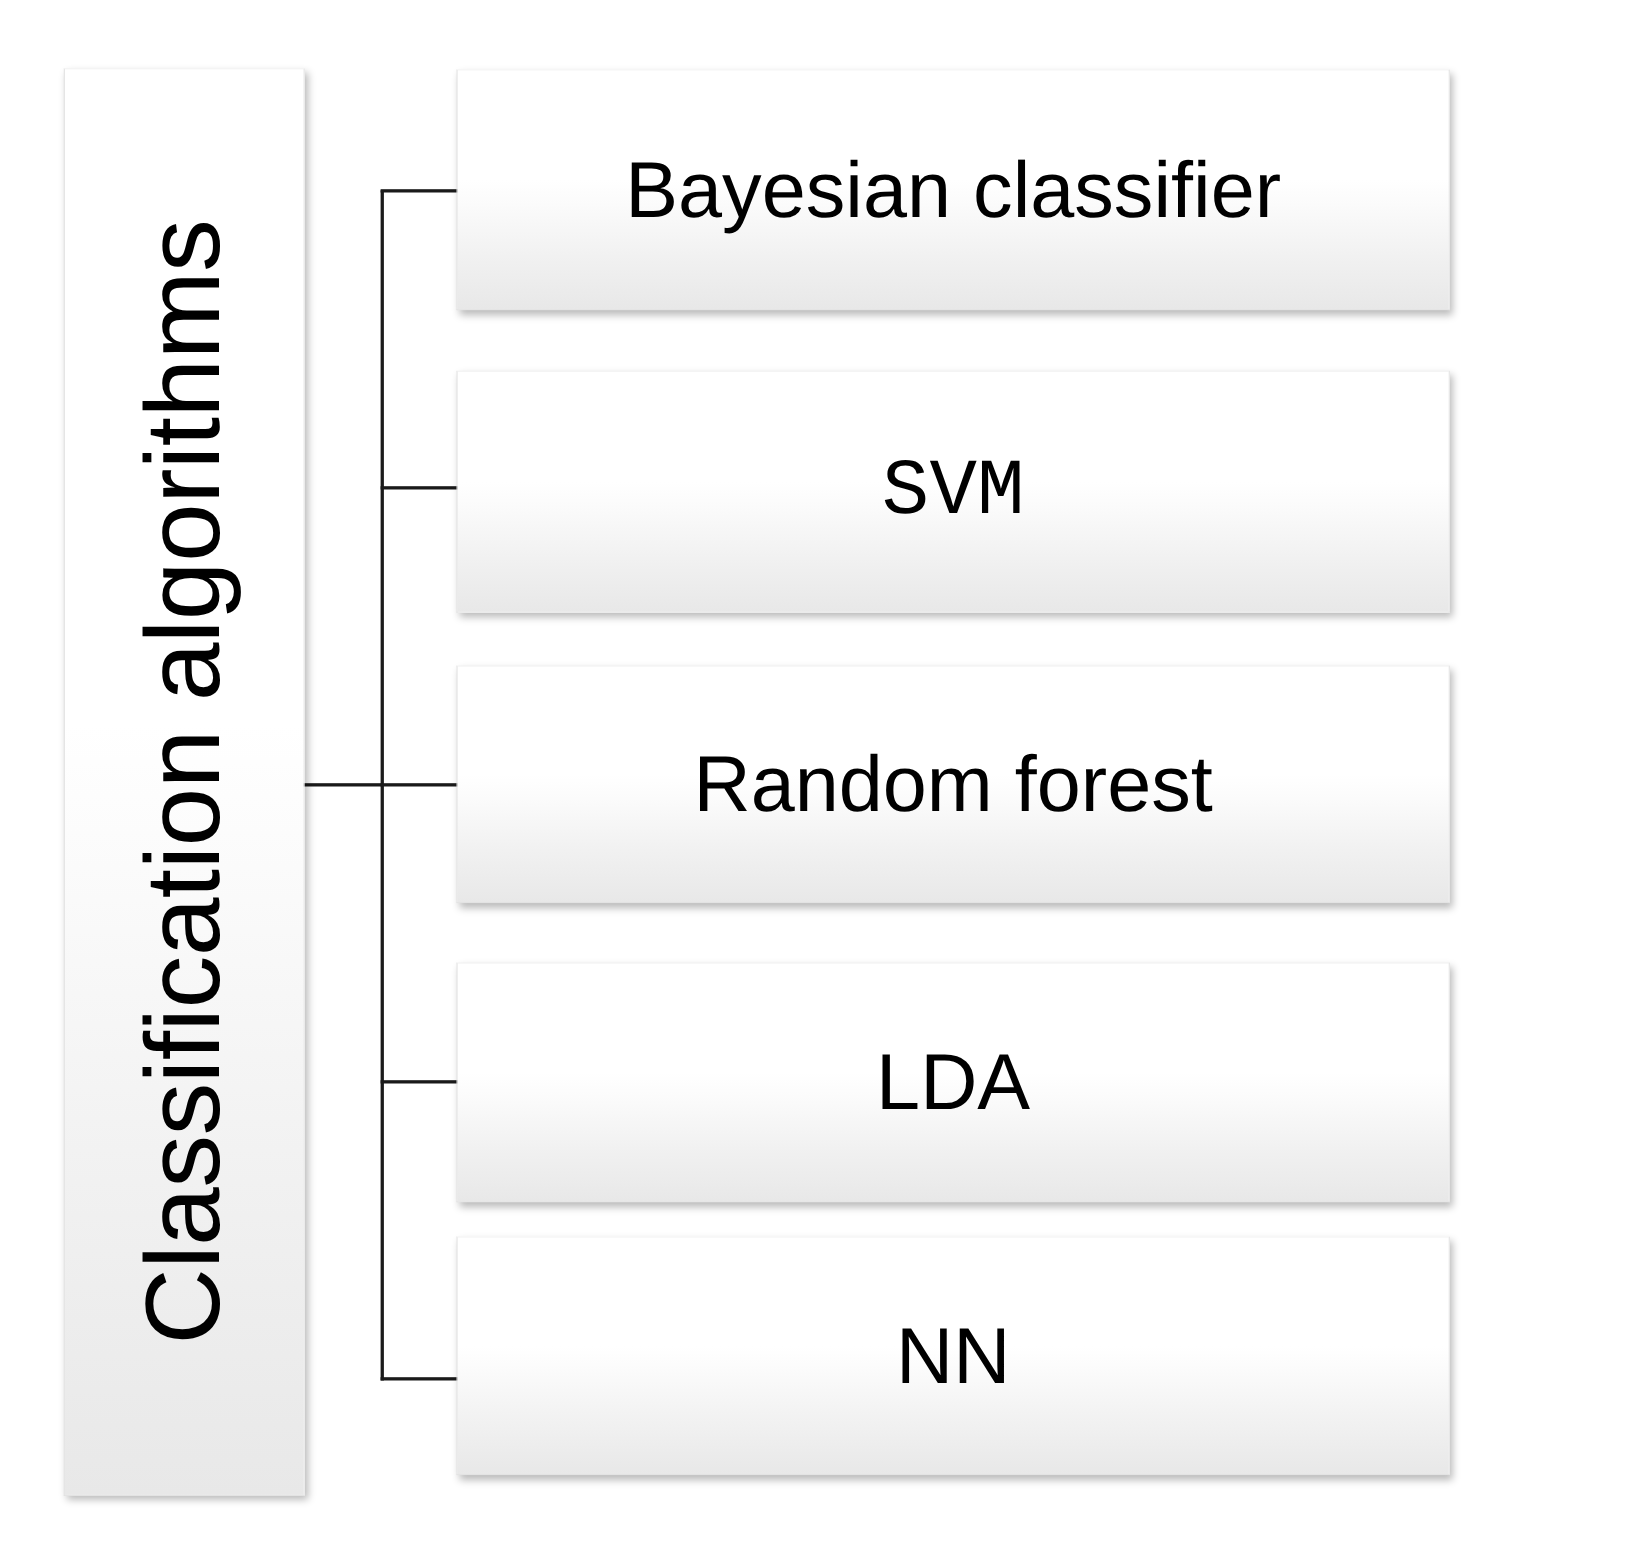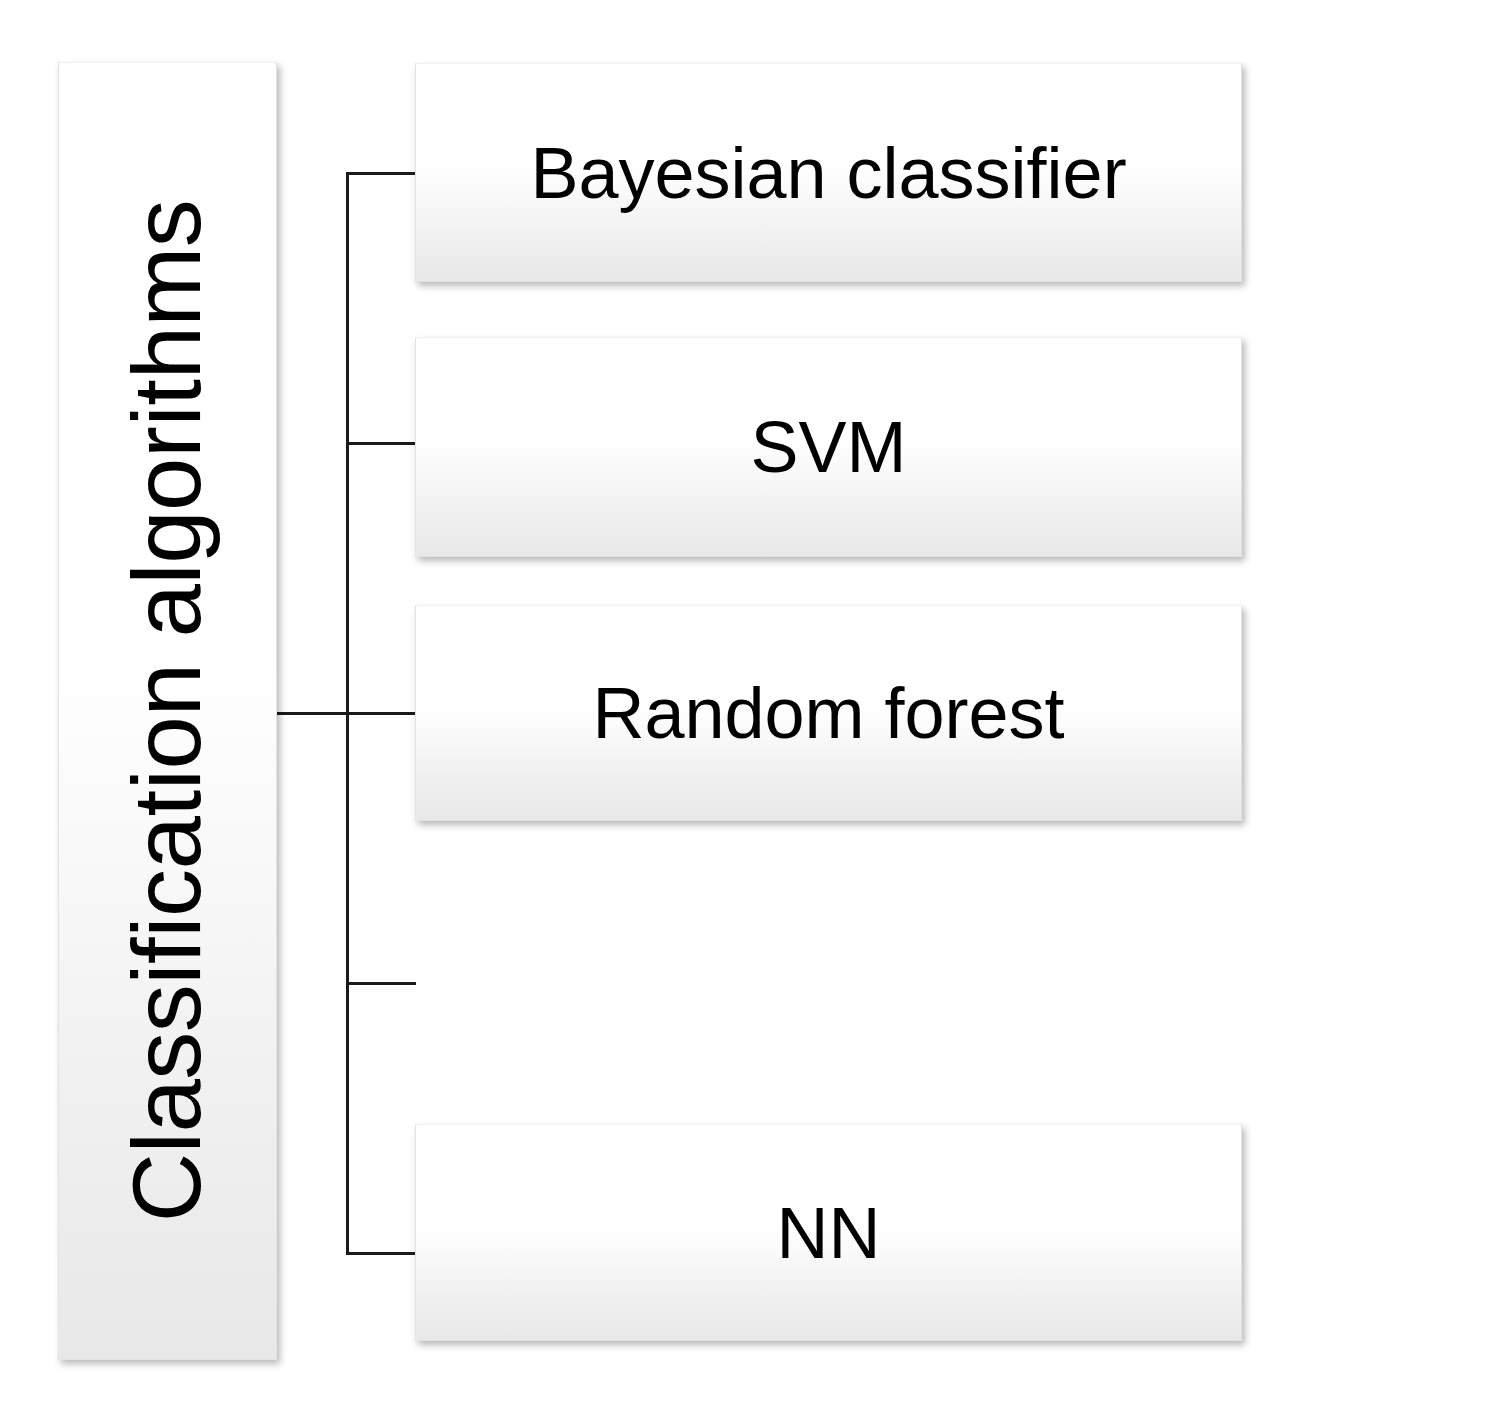--- a/index.html
+++ b/index.html
@@ -50,31 +50,31 @@
     white-space: nowrap;
     font-size: 96px;
     line-height: 1;
     color: #000000;
     letter-spacing: -0.5px;
   }
 
   
   .leaf-box {
     left: 415px;
-    width: 827px;
+    width: 903px;
   }
   .leaf-box .ltext {
     font-size: 72px;
     line-height: 1;
     color: #000000;
     white-space: nowrap;
   }
 
   #box-bayesian      { top: 63px;   height: 219px; }
-  #box-svm           { top: 337px;  height: 220px; }
+  #box-svm           { top: 337px;  height: 220px; font-family: Liberation Mono, monospace; }
   #box-randomforest  { top: 605px;  height: 216px; }
   #box-lda           { top: 875px;  height: 218px; }
   #box-nn            { top: 1124px; height: 217px; }
 
   
   .conn {
     position: absolute;
     background: #1a1a1a;
   }
   .conn-v {
@@ -114,18 +114,21 @@
   </div>
 
   <div class="smart-box leaf-box" id="box-svm">
     <span class="ltext">SVM</span>
   </div>
 
   <div class="smart-box leaf-box" id="box-randomforest">
     <span class="ltext">Random forest</span>
   </div>
 
+  <div class="smart-box leaf-box" id="box-lda">
+    <span class="ltext">LDA</span>
+  </div>
 
   <div class="smart-box leaf-box" id="box-nn">
     <span class="ltext">NN</span>
   </div>
 
 </div>
 
 </body></html>

